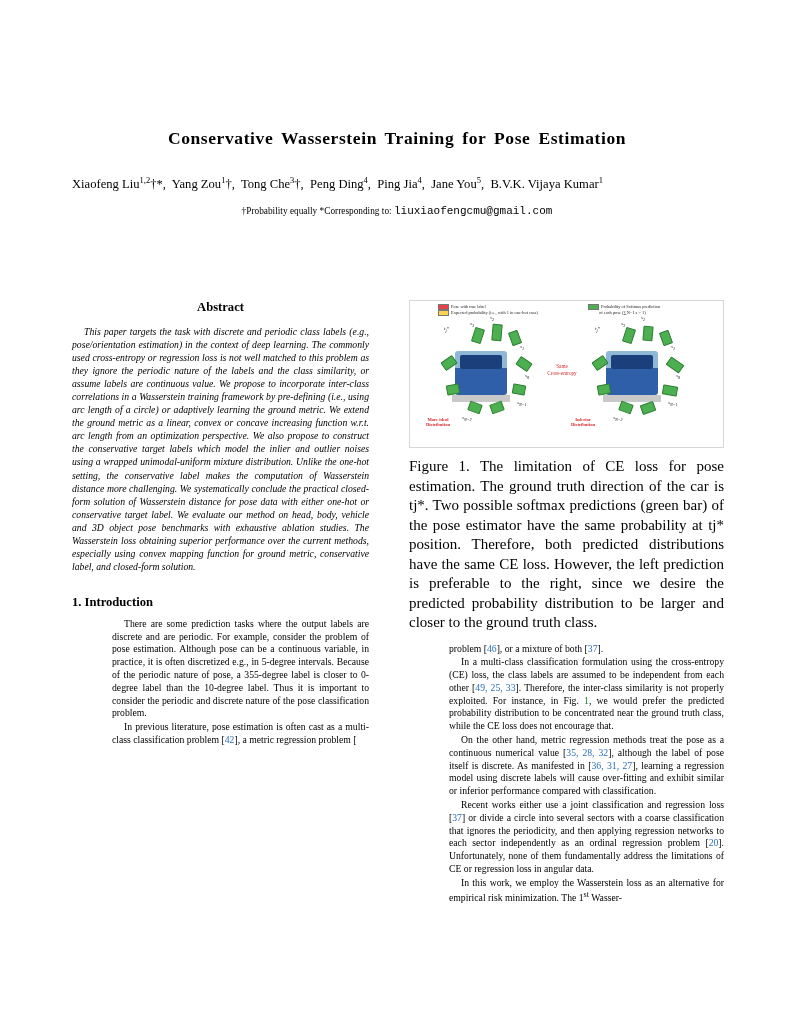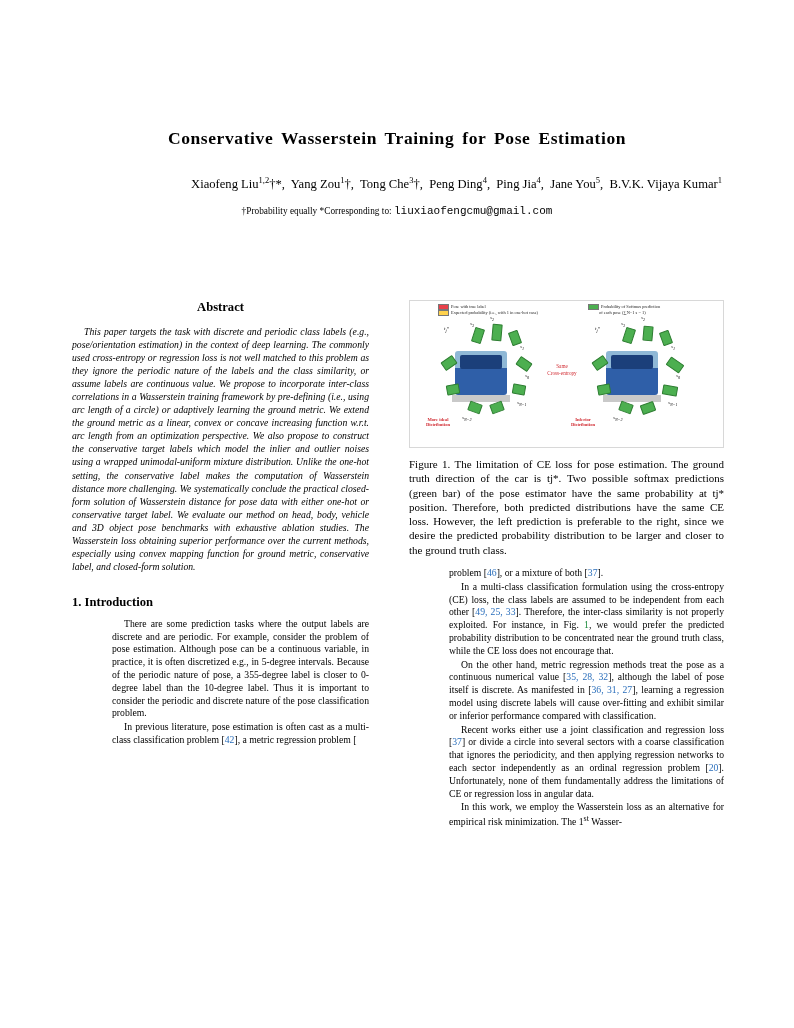--- a/index.html
+++ b/index.html
@@ -31,21 +31,21 @@
   .title {
     font-size: 17.5px;
     font-weight: bold;
     text-align: center;
     letter-spacing: 0.6px;
     margin: 0 0 26px 0;
     word-spacing: 3px;
   }
   .authors {
     font-size: 12.6px;
-    text-align: right;
+    text-align: left;
     margin: 0 0 13px 0;
   }
   .affil {
     font-size: 12.2px;
     text-align: center;
     line-height: 1.45;
   }
   .affil .num { font-size: 8.5px; vertical-align: super; }
   .authors .num { font-size: 8.5px; vertical-align: super; }
   .footnote {
@@ -172,21 +172,21 @@
     position: absolute;
     font-size: 5.2px;
     color: #d12b32;
     text-align: center;
     line-height: 1.25;
     left: 132px;
     top: 62px;
     width: 40px;
   }
   .caption {
-    font-size: 11px;
+    font-size: 15px;
     line-height: 1.3;
     text-align: justify;
     margin-top: 9px;
   }
 </style>
 </head>
 <body>
 
 <div class="page">
 

